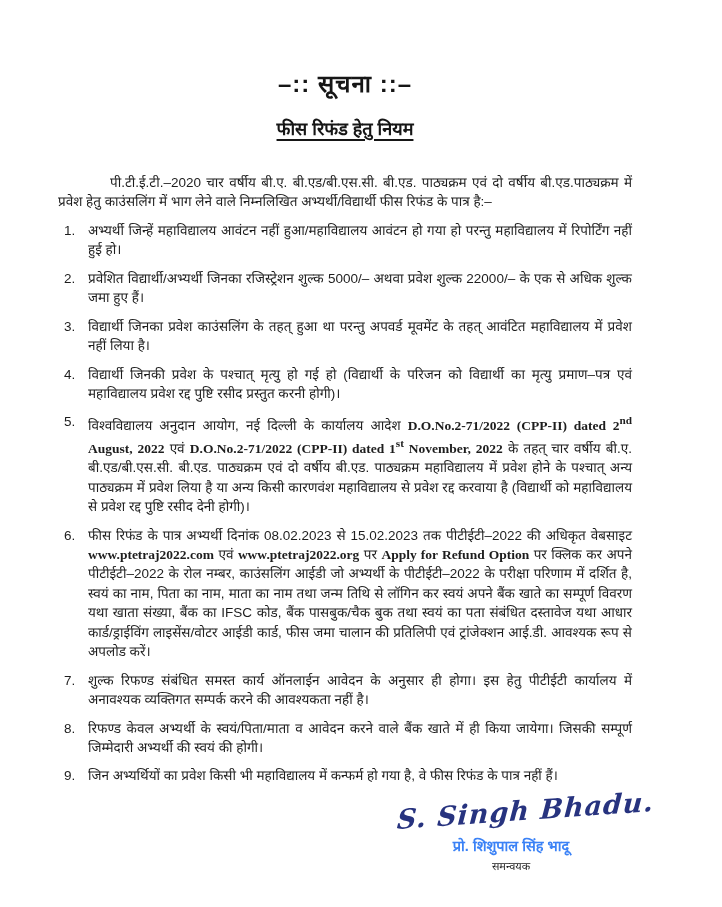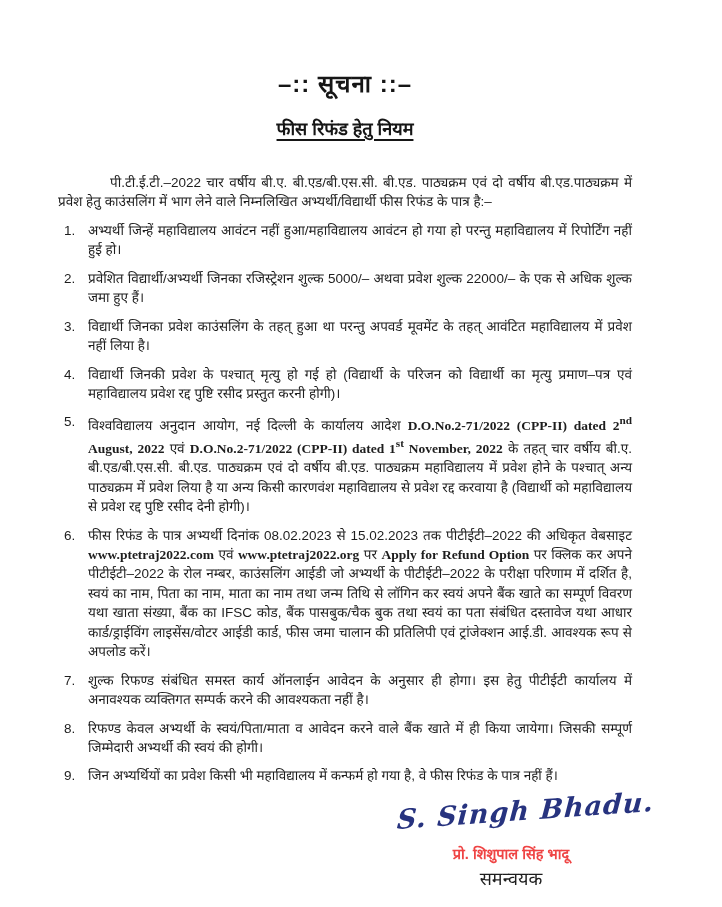--- a/index.html
+++ b/index.html
@@ -84,44 +84,44 @@
     font-family: "DejaVu Serif", serif;
     font-style: italic;
     font-weight: 700;
     font-size: 27px;
     transform: rotate(-4deg) skewX(-8deg);
     transform-origin: left bottom;
     white-space: nowrap;
     letter-spacing: 1px;
   }
   .sig-name {
-    margin-top: 8px;
+    margin-top: 0;
     font-size: 14.5px;
     font-weight: 700;
-    color: #ef4444;
+    color: #3b82f6;
   }
   .sig-role {
     margin-top: 3px;
-    font-size: 18px;
+    font-size: 11px;
     font-weight: 400;
     color: #1d1d1d;
   }
 </style>
 </head>
 <body>
 
 <div class="page">
 
   <div class="notice-title">–:: सूचना ::–</div>
 
   <div class="notice-subtitle">
     <span class="underline">फीस रिफंड हेतु नियम</span>
   </div>
 
-  <div class="intro">पी.टी.ई.टी.–2022 चार वर्षीय बी.ए. बी.एड/बी.एस.सी. बी.एड. पाठ्यक्रम एवं दो वर्षीय बी.एड.पाठ्यक्रम में प्रवेश हेतु काउंसलिंग में भाग लेने वाले निम्नलिखित अभ्यर्थी/विद्यार्थी फीस रिफंड के पात्र है:–</div>
+  <div class="intro">पी.टी.ई.टी.–2020 चार वर्षीय बी.ए. बी.एड/बी.एस.सी. बी.एड. पाठ्यक्रम एवं दो वर्षीय बी.एड.पाठ्यक्रम में प्रवेश हेतु काउंसलिंग में भाग लेने वाले निम्नलिखित अभ्यर्थी/विद्यार्थी फीस रिफंड के पात्र है:–</div>
 
   <div class="rules">
       <div class="rule">
         <span class="rule-num">1.</span>
         <span class="rule-text"><span>अभ्यर्थी जिन्हें महाविद्यालय आवंटन नहीं हुआ/महाविद्यालय आवंटन हो गया हो परन्तु महाविद्यालय में रिपोर्टिंग नहीं हुई हो।</span></span>
       </div>
       <div class="rule">
         <span class="rule-num">2.</span>
         <span class="rule-text"><span>प्रवेशित विद्यार्थी/अभ्यर्थी जिनका रजिस्ट्रेशन शुल्क 5000/– अथवा प्रवेश शुल्क 22000/– के एक से अधिक शुल्क जमा हुए हैं।</span></span>
       </div>

